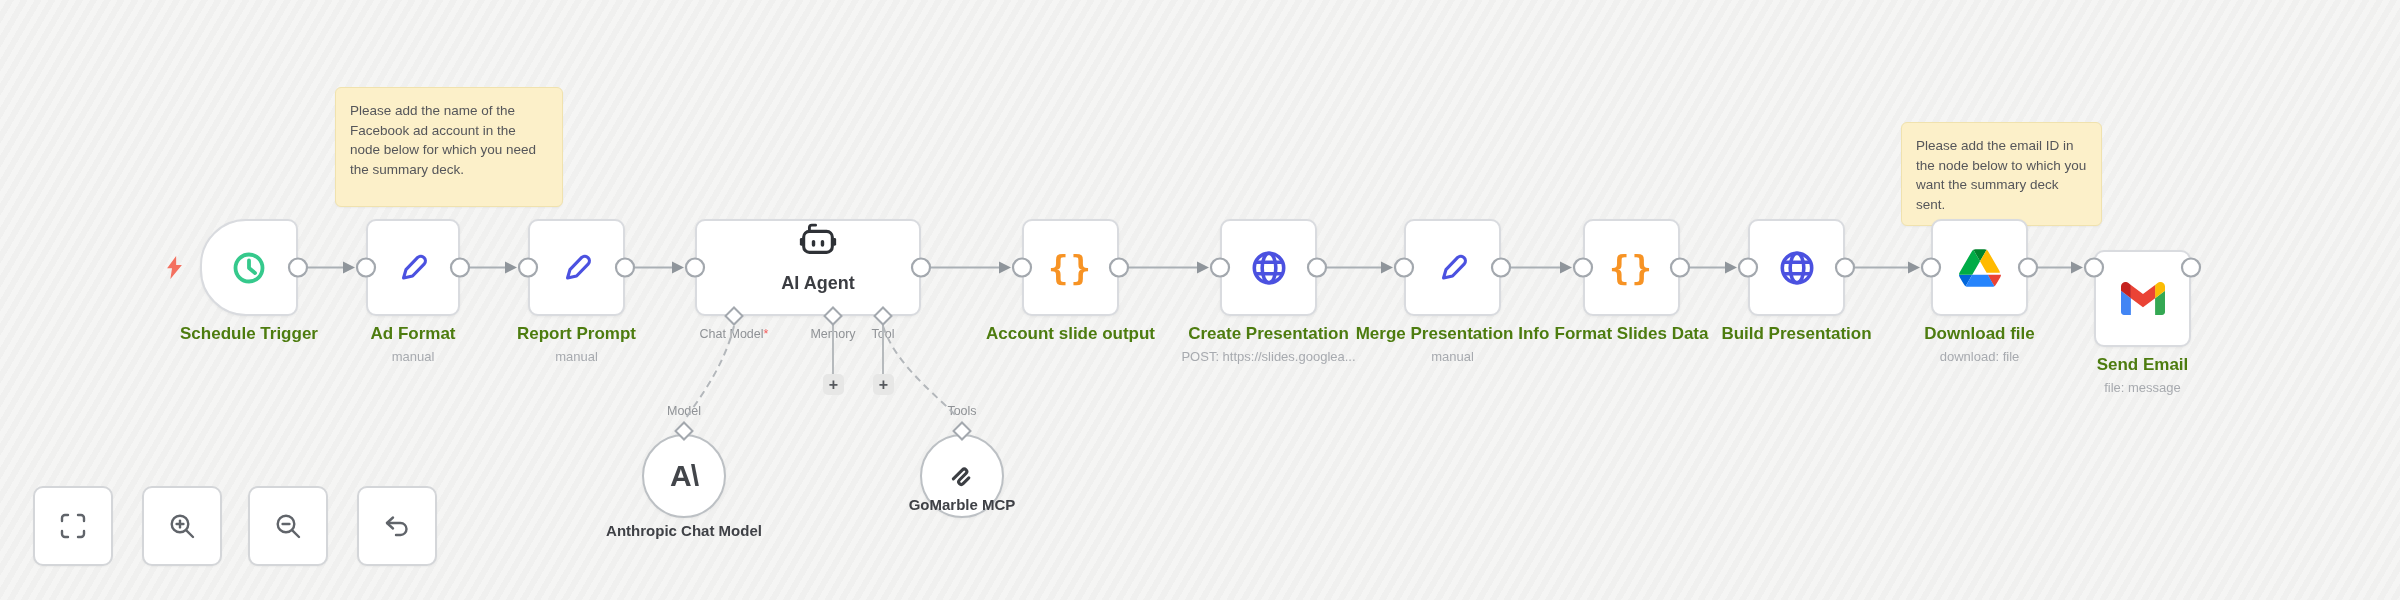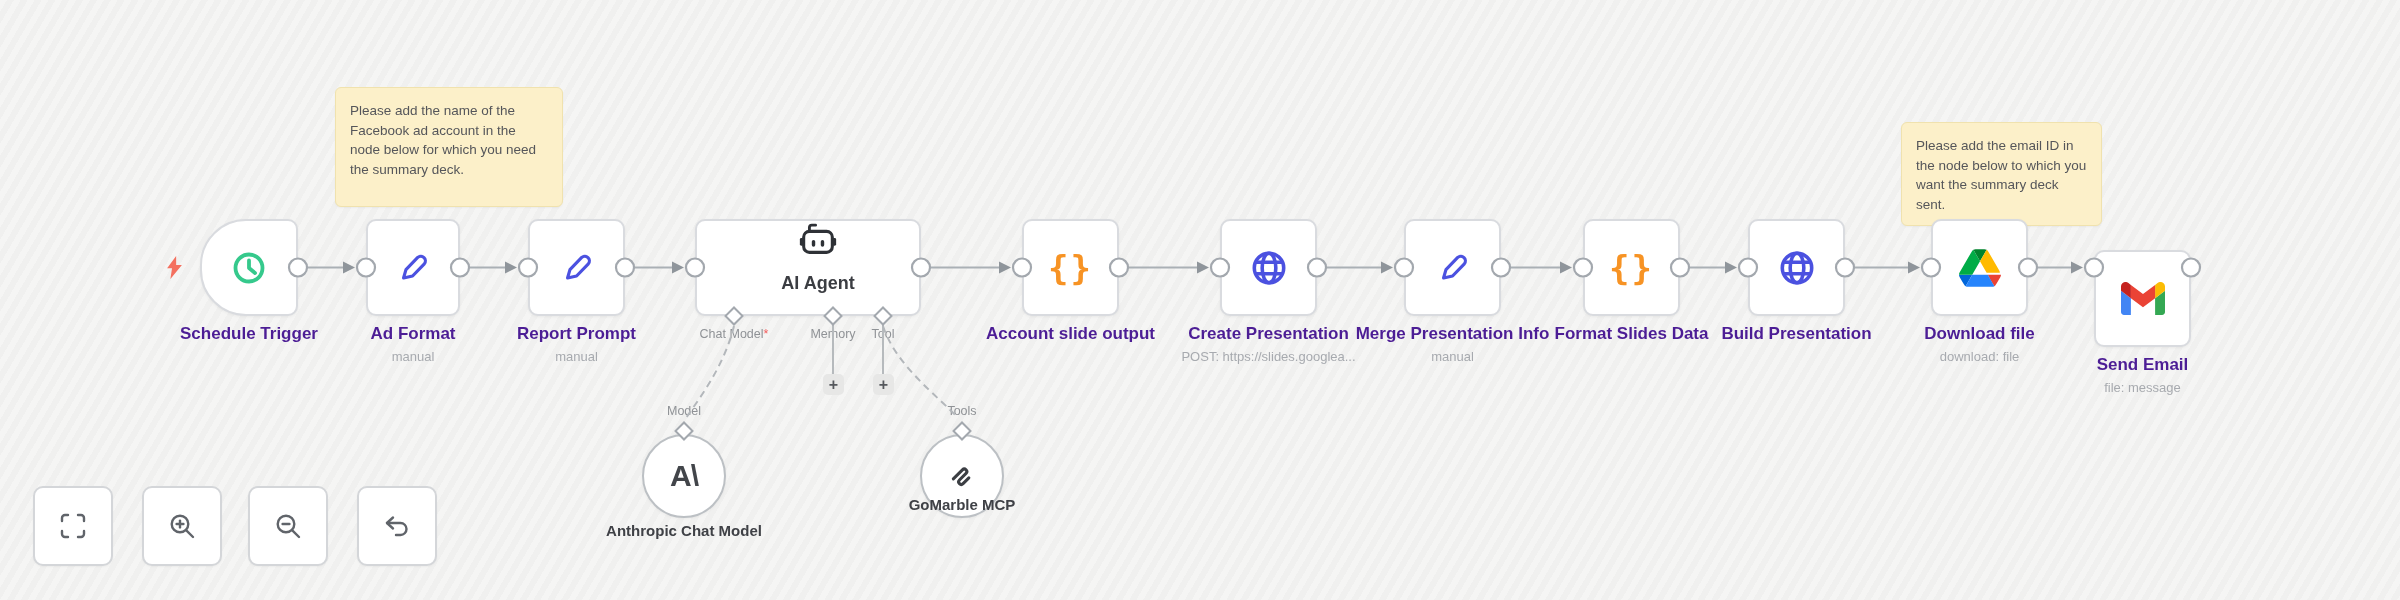--- a/index.html
+++ b/index.html
@@ -12,21 +12,21 @@
     position:absolute;top:219px;height:97px;background:#fff;
     border:2px solid #d9dbdf;border-radius:10px;box-sizing:border-box;
     display:flex;align-items:center;justify-content:center;
     box-shadow:0 1px 3px rgba(0,0,0,.05);
   }
   .node.trigger{border-radius:46px 10px 10px 46px;}
   .node.agent{justify-content:flex-start;padding-left:20px;gap:16px;}
   .agent-title{font-size:18px;font-weight:700;color:#3b3d42;}
   .node-label{
     position:absolute;top:103px;left:50%;transform:translateX(-50%);
-    font-size:17px;font-weight:600;color:#4c1d95;white-space:nowrap;text-align:center;
+    font-size:17px;font-weight:600;color:#4d7c0f;white-space:nowrap;text-align:center;
   }
   .node-sub{
     position:absolute;top:128px;left:50%;transform:translateX(-50%);
     font-size:13px;font-weight:400;color:#a7aaaf;white-space:nowrap;text-align:center;
   }
   .braces{font-family:"DejaVu Sans Mono","Liberation Mono",monospace;font-size:34px;font-weight:700;color:#f79324;letter-spacing:2px;}
   .sticky{
     position:absolute;background:#fcf0c9;border:1px solid #f0e2ae;border-radius:6px;
     padding:13px 14px;box-sizing:border-box;font-size:13.5px;line-height:1.45;color:#55565a;
     box-shadow:0 1px 2px rgba(0,0,0,.04);

